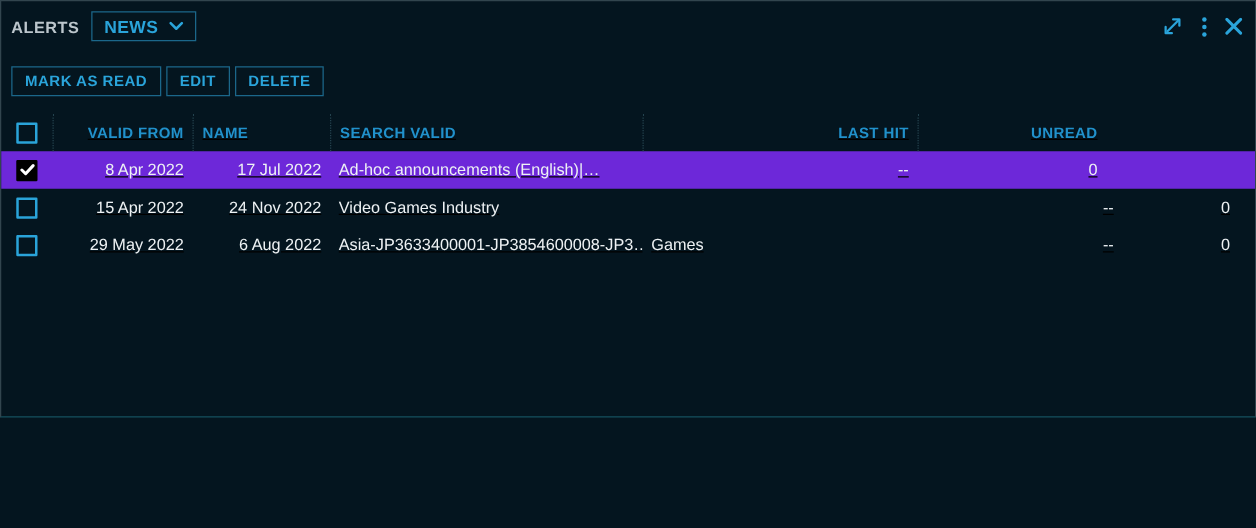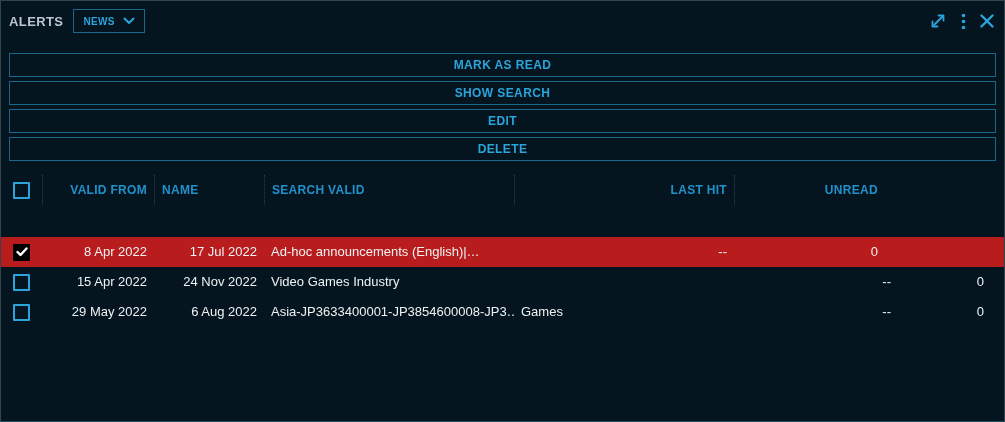--- a/index.html
+++ b/index.html
@@ -1,71 +1,71 @@
 <!DOCTYPE html>
 <html><head>
 <meta charset="utf-8">
 <style>
   * { box-sizing: border-box; margin: 0; padding: 0; }
   html, body { width: 1005px; height: 422px; overflow: hidden; background: #04151f; }
   body { font-family: "Liberation Sans", "DejaVu Sans", sans-serif; }
 
   .panel {
     position: absolute; inset: 0;
-    width: 1005px; height: 422px;
+    width: 1005px; height: 334px;
     background: #04151f;
     border: 1px solid #32454e;
     border-bottom-color: #14505f;
   }
 
   
   .titlebar {
     height: 40px;
     display: flex; align-items: center;
     padding: 0 10px 0 8px;
   }
   .panel-title {
     color: #bcc6cc; font-size: 13px; font-weight: bold;
     letter-spacing: 0.4px; margin-right: 10px;
   }
   .dropdown {
     display: flex; align-items: center; gap: 8px;
     height: 24px; padding: 0 9px;
     background: transparent;
     border: 1px solid #1b678a;
-    color: #2aa4da; font-size: 10px; font-weight: bold;
+    color: #2aa4da; font-size: 14px; font-weight: bold;
     font-family: inherit; letter-spacing: 0.3px;
     cursor: pointer;
   }
   .titlebar-icons {
     margin-left: auto;
     display: flex; align-items: center; gap: 14px;
   }
   .icon-btn {
     background: none; border: none; padding: 0; cursor: pointer;
     display: flex; align-items: center; justify-content: center;
     color: #2aa4da;
   }
 
   
   .toolbar {
     margin: 12px 8px 0 8px;
-    display: flex; gap: 4px; flex-direction: column;
+    display: flex; gap: 4px;
   }
   .tb-btn {
     height: 24px; padding: 0 10px;
     background: transparent;
     border: 1px solid #1b678a;
     color: #2aa4da; font-size: 12px; font-weight: bold;
     font-family: inherit; letter-spacing: 0.4px;
     cursor: pointer; white-space: nowrap;
   }
 
   
-  .table { margin-top: 14px; width: 100%; }
+  .table { margin-top: 14px; width: 100%; text-decoration: underline; }
   .row {
     display: grid;
     grid-template-columns: 41px 112px 110px 250px 220px 164px 1fr;
     height: 30px; align-items: center;
     width: 1003px;
   }
   .cell {
     padding: 0 7px; font-size: 13px; color: #eef2f4;
     white-space: nowrap; overflow: hidden;
     line-height: 30px; height: 30px;
@@ -73,21 +73,21 @@
   .cell.right { text-align: right; }
   .cell.unread { padding-right: 20px; }
 
   .thead .cell {
     color: #2191cb; font-size: 12px; font-weight: bold;
     letter-spacing: 0.3px;
   }
   .thead .cell.sep { border-left: 1px dotted #24434f; }
 
   .trow { cursor: pointer; }
-  .trow.selected { background: #b91c1c; margin-top: 32px; }
+  .trow.selected { background: #6d28d9; }
 
   
   .checkcell { padding: 0; display: flex; align-items: center; }
   .checkbox {
     width: 17px; height: 17px; margin-left: 12px;
     border: 2px solid #2aa4da; border-radius: 1px;
     background: transparent;
     display: inline-flex; align-items: center; justify-content: center;
     cursor: pointer; flex: none;
   }
@@ -129,21 +129,20 @@
         <svg width="14" height="14" viewBox="0 0 14 14" stroke="#2aa4da" stroke-width="2.4" stroke-linecap="round">
           <line x1="1.5" y1="1.5" x2="12.5" y2="12.5"></line>
             <line x1="12.5" y1="1.5" x2="1.5" y2="12.5"></line>
         </svg>
       </button>
     </div>
   </div>
 
   <div class="toolbar">
     <button class="tb-btn">MARK AS READ</button>
-    <button class="tb-btn">SHOW SEARCH</button>
     <button class="tb-btn">EDIT</button>
     <button class="tb-btn">DELETE</button>
   </div>
 
   <div class="table">
     <div class="row thead">
       <div class="cell checkcell">
         <span class="checkbox"></span>
       </div>
       <div class="cell right sep">VALID FROM</div>

